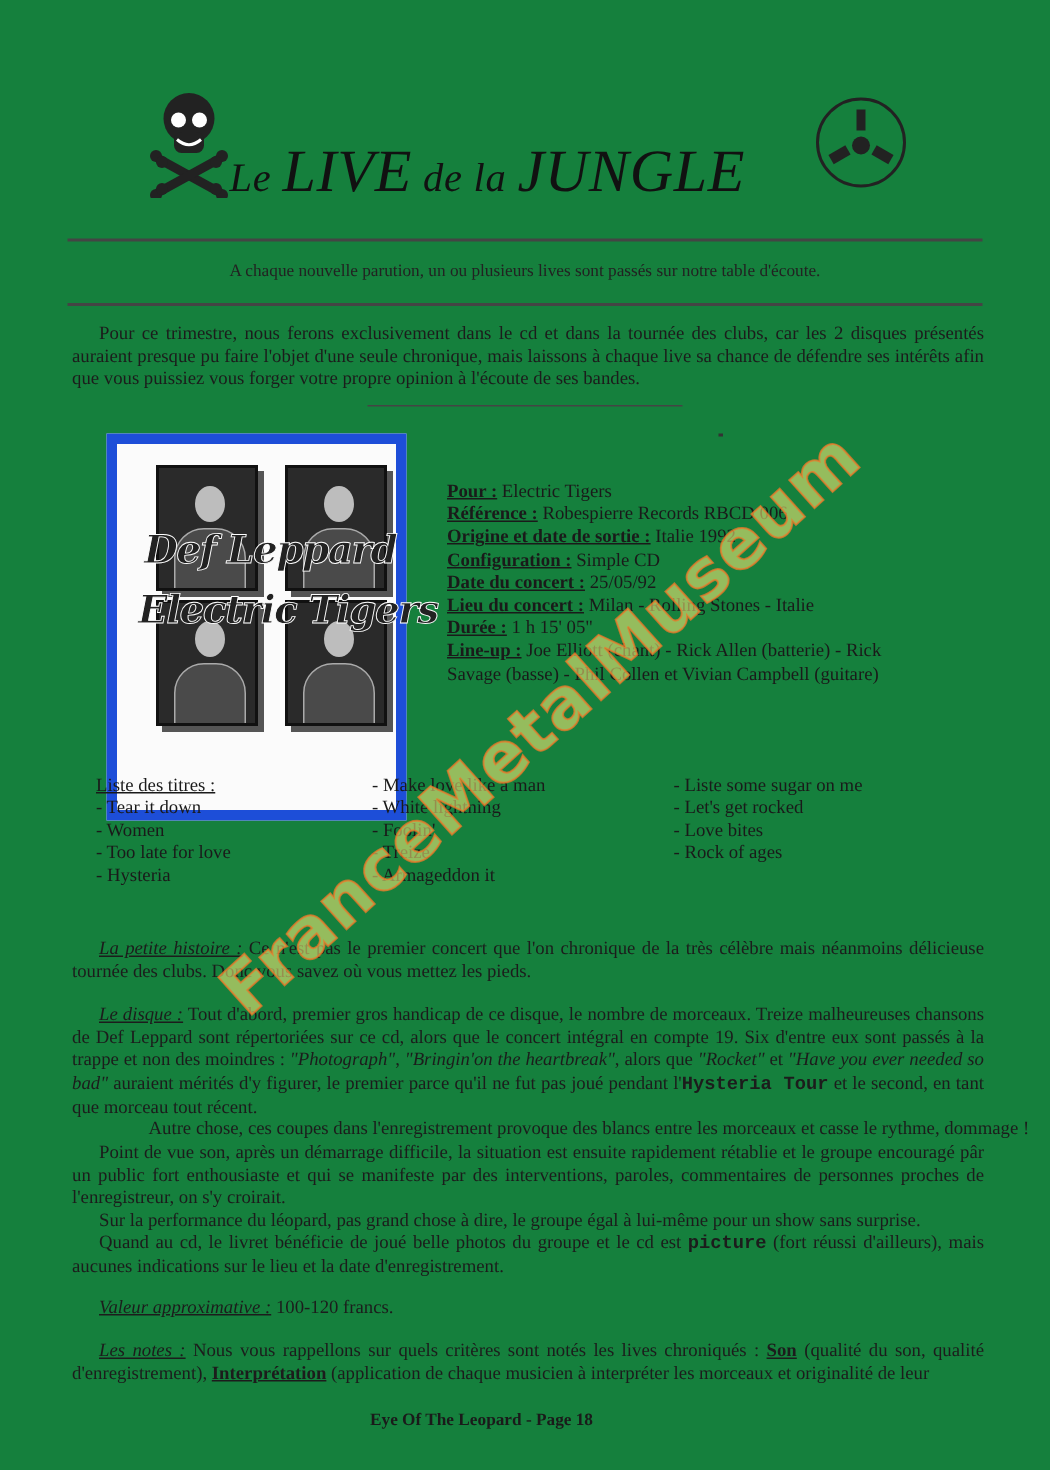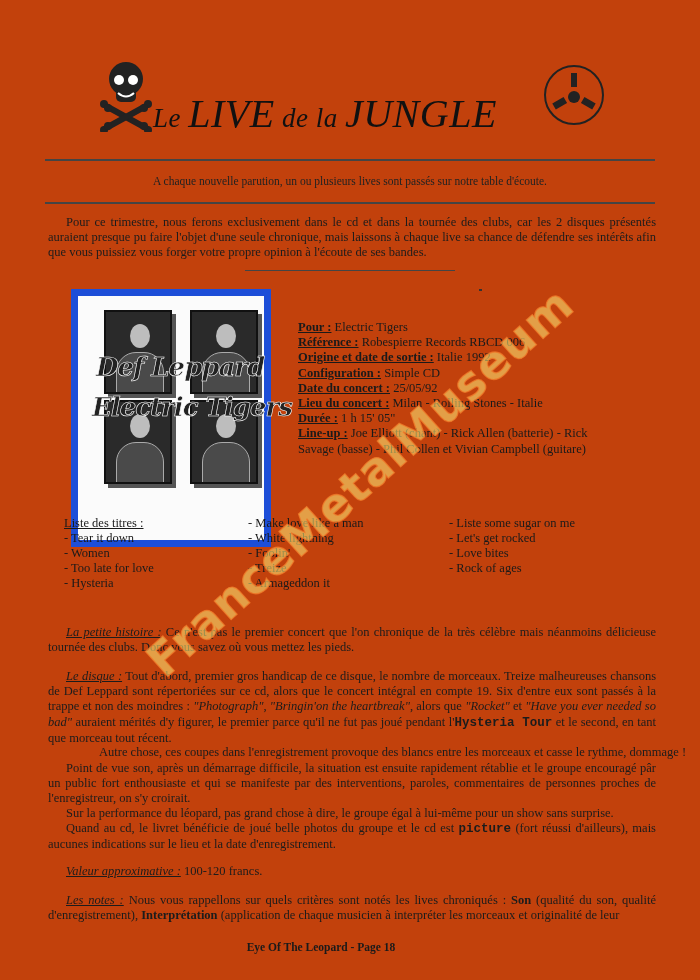--- a/index.html
+++ b/index.html
@@ -1,18 +1,18 @@
 <!DOCTYPE html>
 <html><head>
 <meta charset="utf-8">
 <style>
   * { box-sizing: border-box; margin: 0; padding: 0; }
   html, body { width: 700px; height: 980px; background: #ffffff; overflow: hidden; }
   body { position: relative; font-family: "Liberation Serif", "DejaVu Serif", serif; color: #1a1a1a; }
-  .page { position: absolute; left: 0; top: 0; width: 700px; height: 980px; background: #c2410c; }
+  .page { position: absolute; left: 0; top: 0; width: 700px; height: 980px; background: #15803d; }
 
   
   .header { position: absolute; left: 98px; top: 60px; width: 520px; height: 80px; }
   .skull { position: absolute; left: 0; top: 0; width: 56px; height: 72px; }
   .reel { position: absolute; left: 445px; top: 4px; width: 62px; height: 62px; }
   .title { position: absolute; left: 55px; top: 30px; width: 400px; font-style: italic; font-size: 40px; letter-spacing: 0.5px; color: #111; white-space: nowrap; }
   .title .sm { font-size: 27px; }
 
   .rule { position: absolute; height: 1.5px; background: #444; }
   .subtitle { position: absolute; left: 45px; width: 610px; top: 175px; text-align: center; font-size: 11.5px; color: #222; }
@@ -30,21 +30,21 @@
   .info { position: absolute; left: 298px; top: 320px; width: 320px; font-size: 12.5px; line-height: 15.2px; }
   .info .row { display: block; }
   .info .lbl { font-weight: bold; text-decoration: underline; }
 
   
   .tracks { position: absolute; top: 516px; font-size: 12.5px; line-height: 15px; }
   .tracks .head { text-decoration: underline; }
 
   .lbl-it { font-style: italic; text-decoration: underline; }
   .b { font-weight: bold; font-family: Liberation Mono, monospace; }
-  .bu { font-weight: bold; }
+  .bu { font-weight: bold; text-decoration: underline; }
   .it { font-style: italic; }
 
   .footer { position: absolute; left: 0; width: 642px; top: 941px; text-align: center; font-weight: bold; font-size: 11.5px; }
 
   
   .watermark { position: absolute; left: 40px; top: 455px; width: 640px; text-align: center; transform: rotate(-42deg); transform-origin: center center; font-family: "DejaVu Sans", sans-serif; font-weight: bold; font-size: 46px; color: rgba(255, 236, 120, 0.55); -webkit-text-stroke: 1.3px rgba(240, 120, 40, 0.75); letter-spacing: 1px; white-space: nowrap; pointer-events: none; }
   .small-dot { position: absolute; width: 3px; height: 2px; background: #333; }
 </style>
 </head>
 <body>

